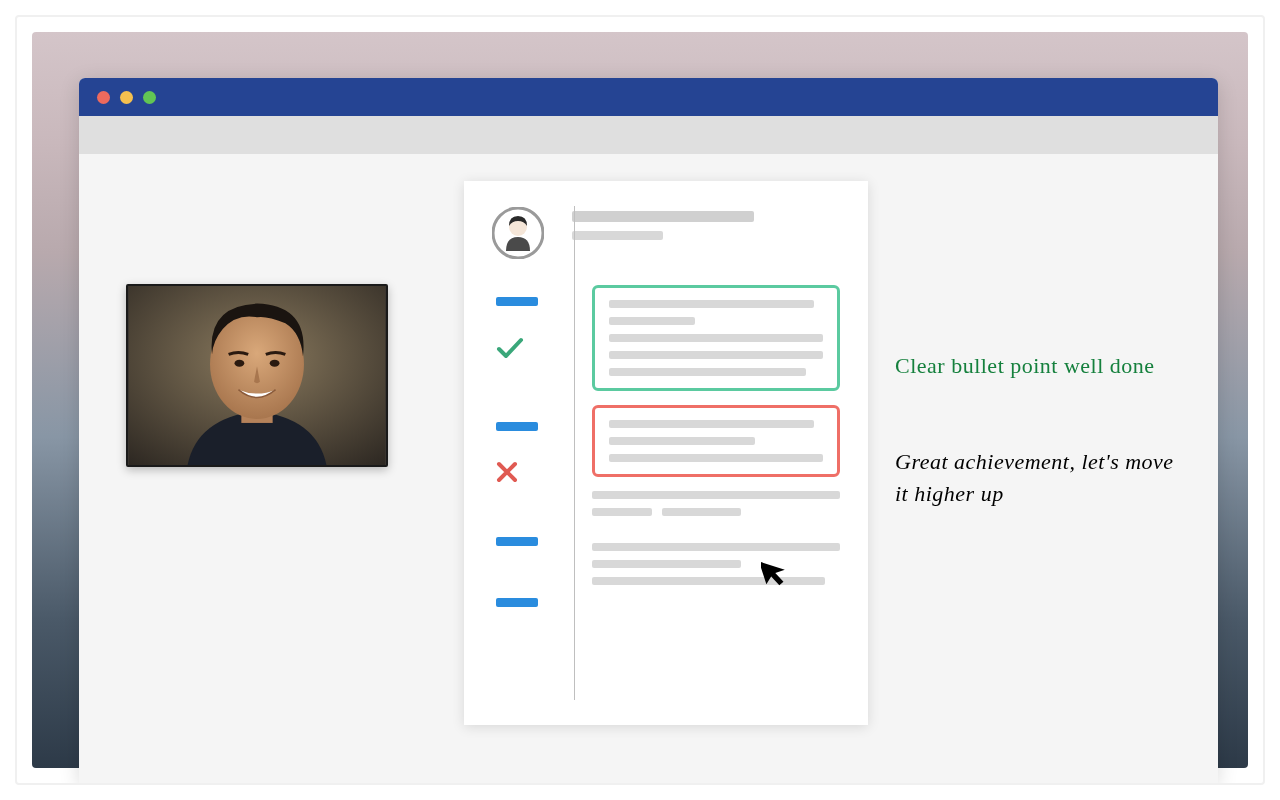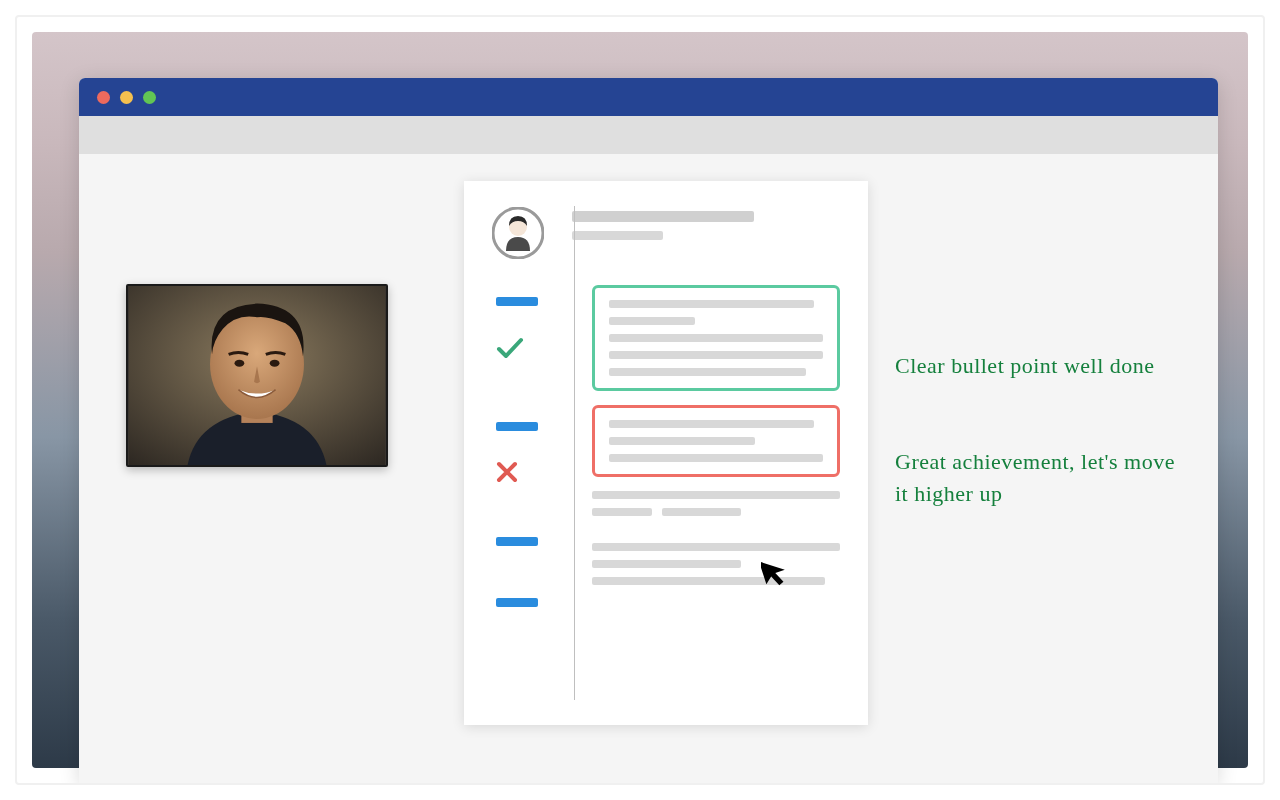--- a/index.html
+++ b/index.html
@@ -155,21 +155,21 @@
   .plain-group { margin-bottom: 18px; }
 
   .annotation {
     position: absolute;
     font-family: 'Comic Sans MS', 'Bradley Hand', cursive;
     font-size: 22px;
     line-height: 1.45;
     letter-spacing: 0.5px;
   }
   .anno-green { color: #15803d; top: 176px; left: 816px; width: 260px; margin-top: 20px; }
-  .anno-red   { color: #15803d; top: 292px; left: 816px; width: 280px; }
+  .anno-red   { color: #000000; top: 292px; left: 816px; width: 280px; font-style: italic; }
 
   .cursor-arrow {
     position: absolute;
     top: 401px;
     left: 682px;
     width: 28px;
     height: 34px;
   }
 </style>
 </head>

